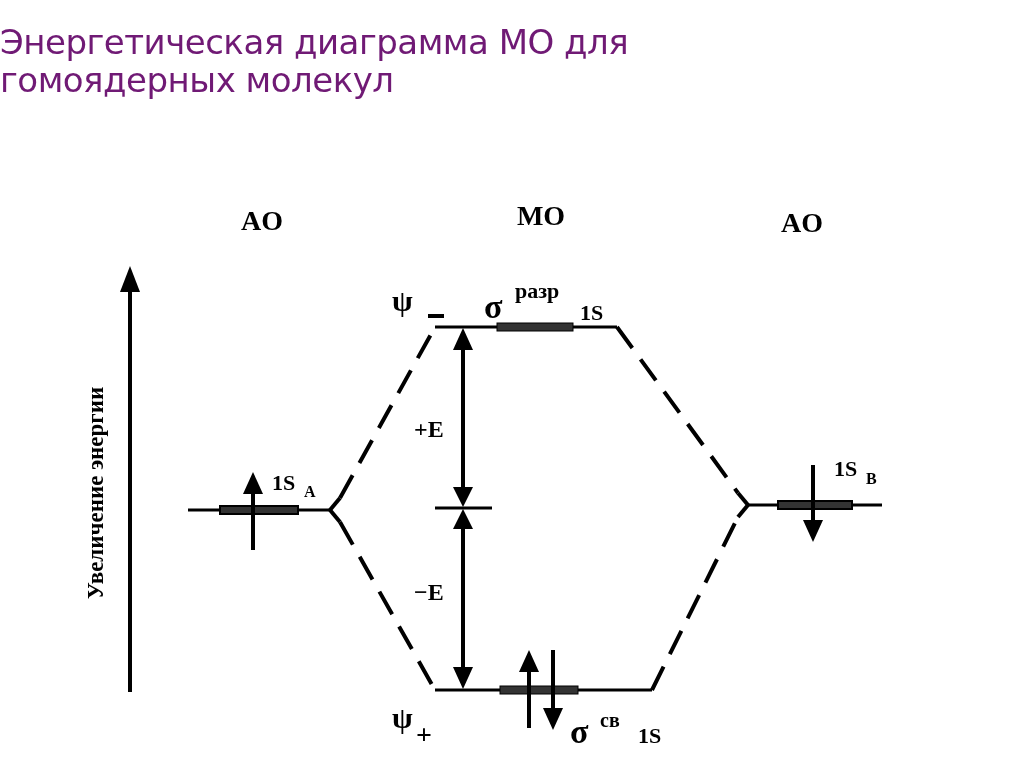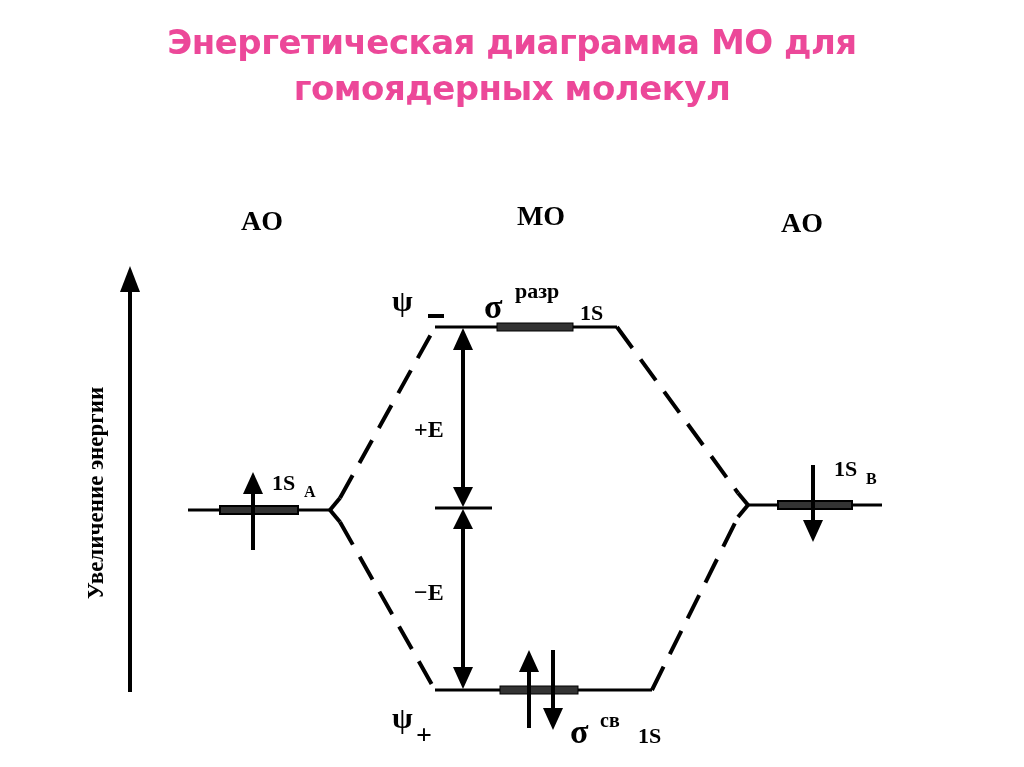--- a/index.html
+++ b/index.html
@@ -1,23 +1,23 @@
 <!DOCTYPE html>
 <html><head>
   <meta charset="utf-8">
   <style>
     html, body { margin: 0; padding: 0; background: #ffffff; }
     body { width: 1024px; height: 767px; position: relative; overflow: hidden; }
     .title {
-      position: absolute; left: 0; width: 1024px; text-align: center;
-      font-family: "DejaVu Sans", sans-serif; font-weight: bold;
-      color: #ec4899; font-size: 34px; letter-spacing: -0.5px;
+      position: absolute; left: 0; width: 1024px; 
+      font-family: "DejaVu Sans", sans-serif; font-weight: normal;
+      color: #701a75; font-size: 34px; letter-spacing: -0.5px;
     }
     #title-1 { top: 22px; }
-    #title-2 { top: 68px; }
+    #title-2 { top: 60px; }
     svg#diagram { position: absolute; left: 0; top: 0; }
     .serif { font-family: "Liberation Serif", "DejaVu Serif", serif; font-weight: bold; fill: #000; }
   </style>
 </head>
 <body>
 
 <div class="title" id="title-1">Энергетическая диаграмма МО для</div>
 <div class="title" id="title-2">гомоядерных молекул</div>
 
 <svg id="diagram" width="1024" height="767" viewBox="0 0 1024 767" xmlns="http://www.w3.org/2000/svg">

